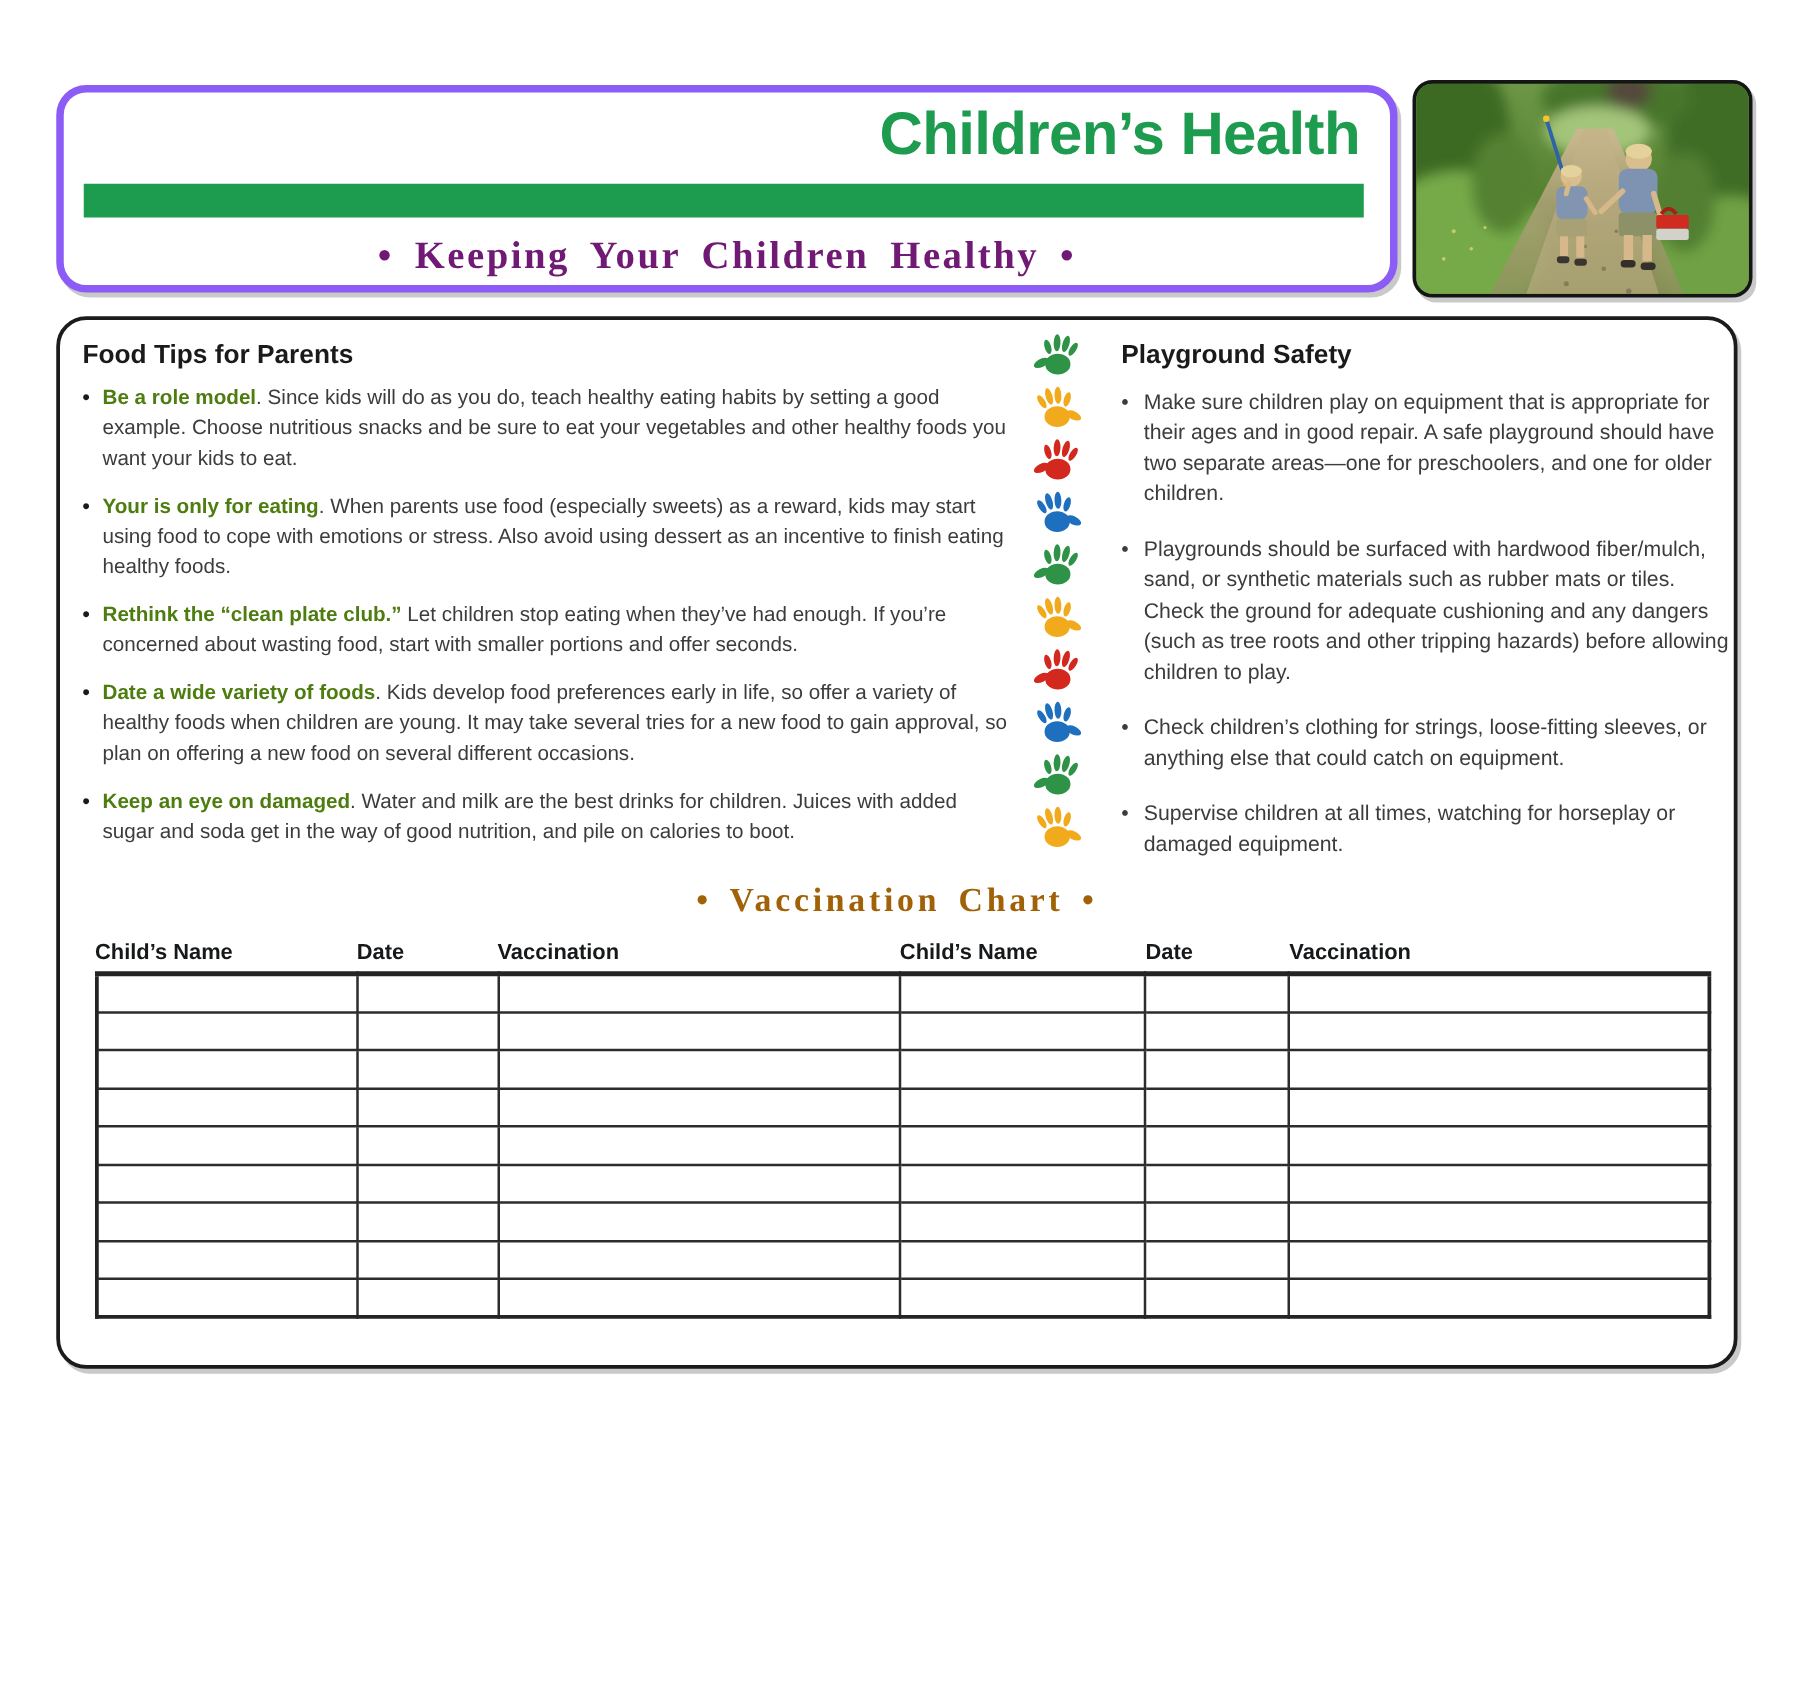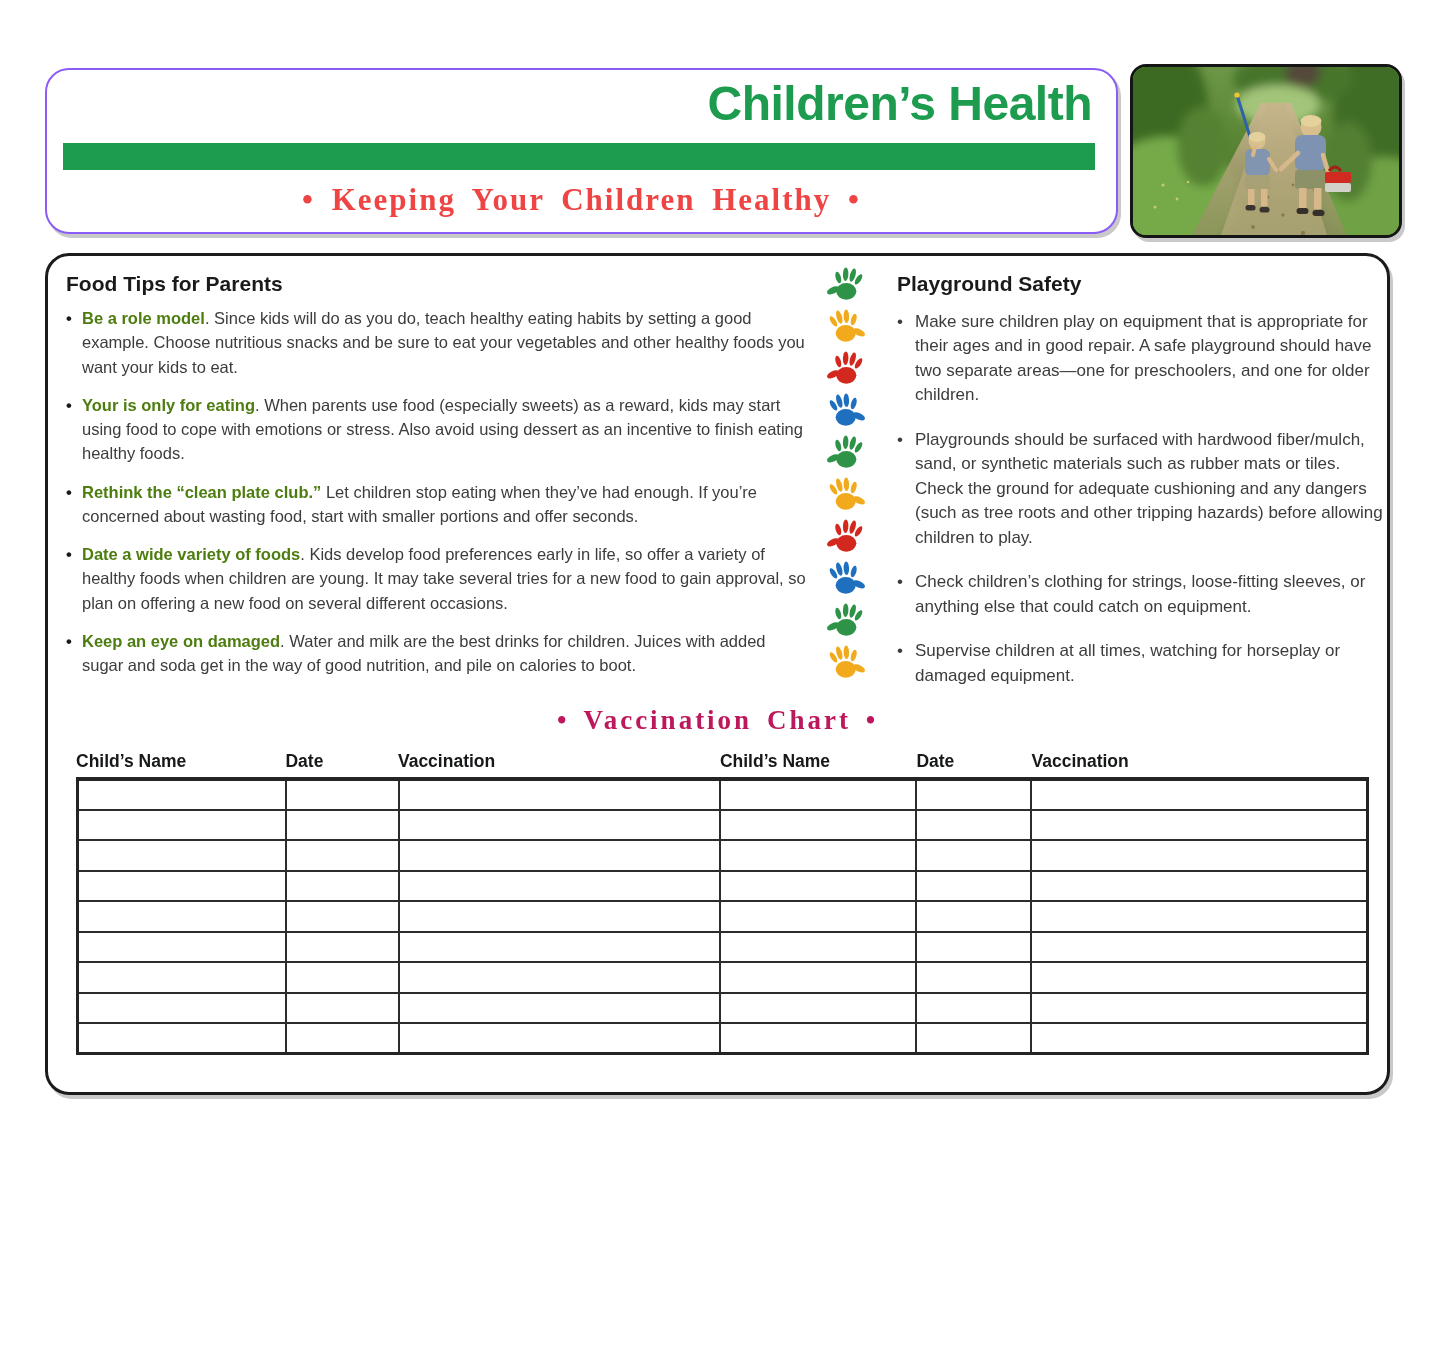--- a/index.html
+++ b/index.html
@@ -2,28 +2,28 @@
 <html><head>
 <meta charset="utf-8">
 <style>
   * { margin:0; padding:0; box-sizing:border-box; }
   html,body { background:#ffffff; }
   .page { position:relative; width:1445px; height:1350px; background:#fff; overflow:hidden;
           font-family:"Liberation Sans", sans-serif; }
 
   
   .header-box { position:absolute; left:45px; top:68px; width:1073px; height:166px;
-                background:#fff; border:2px solid #8b5cf6; border-radius:24px;
+                background:#fff; border:6px solid #8b5cf6; border-radius:24px;
                 box-shadow:3px 4px 0 #c9c9c9; }
   .page-title { position:absolute; right:24px; top:6px; font-size:48px; font-weight:700;
                 color:#1d9b4e; letter-spacing:-0.5px; white-space:nowrap; }
   .green-bar  { position:absolute; left:16px; right:21px; top:73px; height:27px; background:#1d9b4e; }
   .subtitle   { position:absolute; left:0; right:0; top:112px; text-align:center;
                 font-family:"Liberation Serif", serif; font-weight:700; font-size:31px;
-                color:#ef4444; letter-spacing:2px; word-spacing:7px; white-space:nowrap; }
+                color:#701a75; letter-spacing:2px; word-spacing:7px; white-space:nowrap; }
 
   
   .photo-box { position:absolute; left:1130px; top:64px; width:272px; height:174px;
                border:3px solid #151515; border-radius:16px; overflow:hidden;
                box-shadow:3px 4px 0 #c9c9c9; background:#5b8736; }
 
   
   .main-box { position:absolute; left:45px; top:253px; width:1345px; height:842px;
               background:#fff; border:3px solid #1b1b1b; border-radius:24px;
               box-shadow:3px 4px 0 #c9c9c9; }
@@ -42,21 +42,21 @@
   .hand.mirror svg { transform:scaleX(-1); }
 
   .playground { position:absolute; left:849px; top:16px; width:496px; }
   .playground .sec-heading { margin-bottom:14px; }
   .pg-item { display:flex; margin-bottom:20px; font-size:17px; line-height:1.44; color:#3c3c3c; }
   .pg-item .marker { width:18px; font-weight:400; color:#3c3c3c; }
 
   
   .vax-title { position:absolute; left:0; right:0; top:449px; text-align:center;
                font-family:"Liberation Serif", serif; font-weight:700; font-size:27px;
-               color:#be185d; letter-spacing:3px; word-spacing:5px; }
+               color:#a16207; letter-spacing:3px; word-spacing:5px; }
   .vax-headers { position:absolute; left:28px; top:495px; width:1293px; display:grid;
                  grid-template-columns:16.2% 8.7% 24.9% 15.2% 8.9% 26.1%;
                  font-size:17.5px; font-weight:700; color:#16181a; }
   .vax-headers span { text-align:left; }
   .vax-table { position:absolute; left:28px; top:521px; width:1293px;
                border-collapse:collapse; table-layout:fixed;
                border:3px solid #242424; border-top-width:4px; }
   .vax-table td { border:2px solid #2c2c2c; height:30.5px; background:#fff; }
   col.c1 { width:16.2%; } col.c2 { width:8.7%; }  col.c3 { width:24.9%; }
   col.c4 { width:15.2%; } col.c5 { width:8.9%; }  col.c6 { width:26.1%; }

